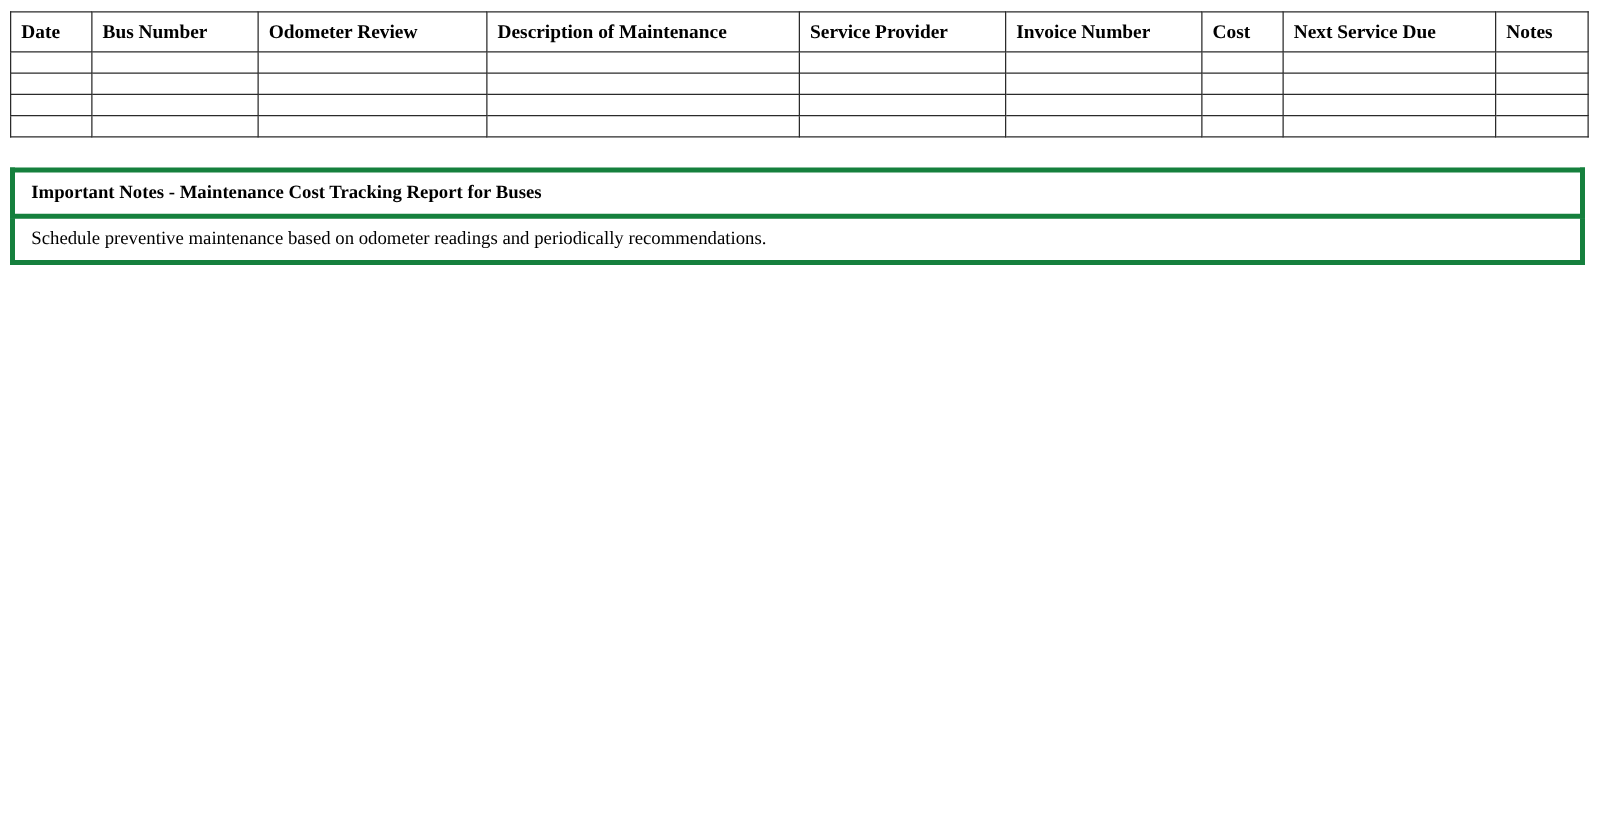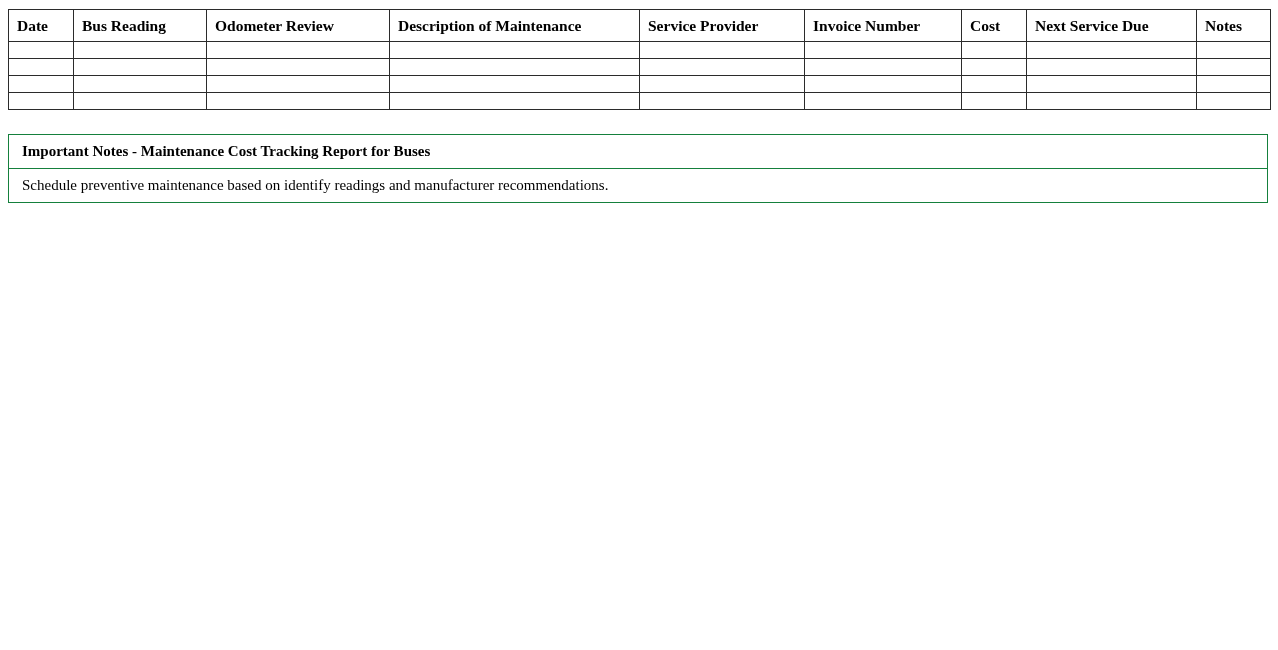--- a/index.html
+++ b/index.html
@@ -83,21 +83,21 @@
   }
 
   table.notes-table {
     border-collapse: collapse;
     table-layout: fixed;
     width: 1260px;
     border: 1px solid #2b2b2b;
   }
 
   table.notes-table td {
-    border: 1px solid #15803d;
+    border: 4px solid #15803d;
     height: 33px;
     padding: 0 0 0 13px;
     vertical-align: middle;
     background: #ffffff;
     font-size: 15px;
     line-height: 33px;
     white-space: nowrap;
     overflow: hidden;
   }
 
@@ -120,21 +120,21 @@
         <col class="col-description">
         <col class="col-provider">
         <col class="col-invoice">
         <col class="col-cost">
         <col class="col-next-service">
         <col class="col-notes">
       </colgroup>
       <thead>
         <tr>
           <th>Date</th>
-          <th>Bus Reading</th>
+          <th>Bus Number</th>
           <th>Odometer Review</th>
           <th>Description of Maintenance</th>
           <th>Service Provider</th>
           <th>Invoice Number</th>
           <th>Cost</th>
           <th>Next Service Due</th>
           <th>Notes</th>
         </tr>
       </thead>
       <tbody>
@@ -186,19 +186,19 @@
     </table>
   </div>
 
   <div class="notes-table-wrap">
     <table class="notes-table">
       <tbody>
         <tr>
           <td class="notes-heading">Important Notes - Maintenance Cost Tracking Report for Buses</td>
         </tr>
         <tr>
-          <td>Schedule preventive maintenance based on identify readings and manufacturer recommendations.</td>
+          <td>Schedule preventive maintenance based on odometer readings and periodically recommendations.</td>
         </tr>
       </tbody>
     </table>
   </div>
 
 </div>
 
 </body></html>

